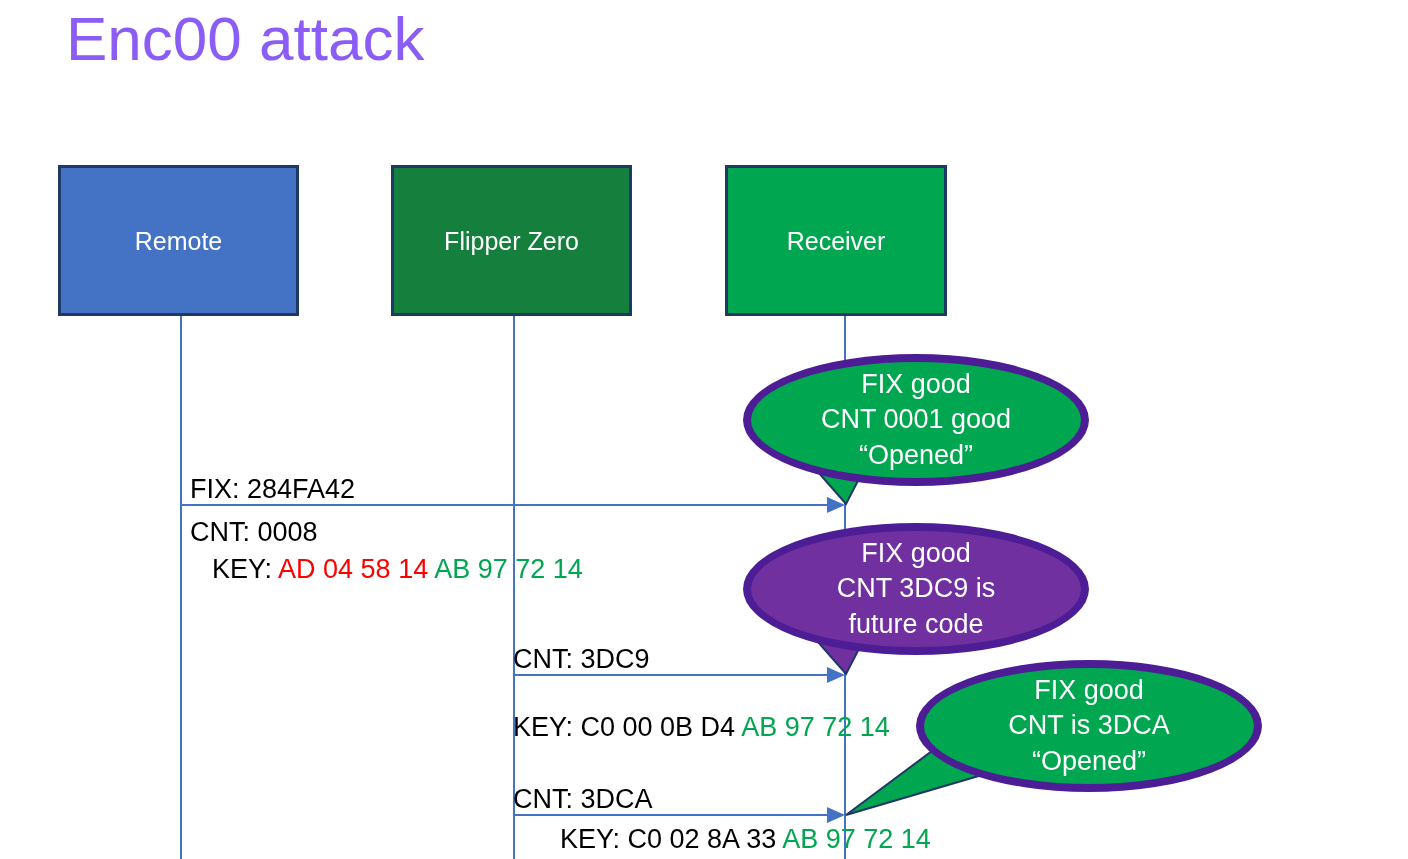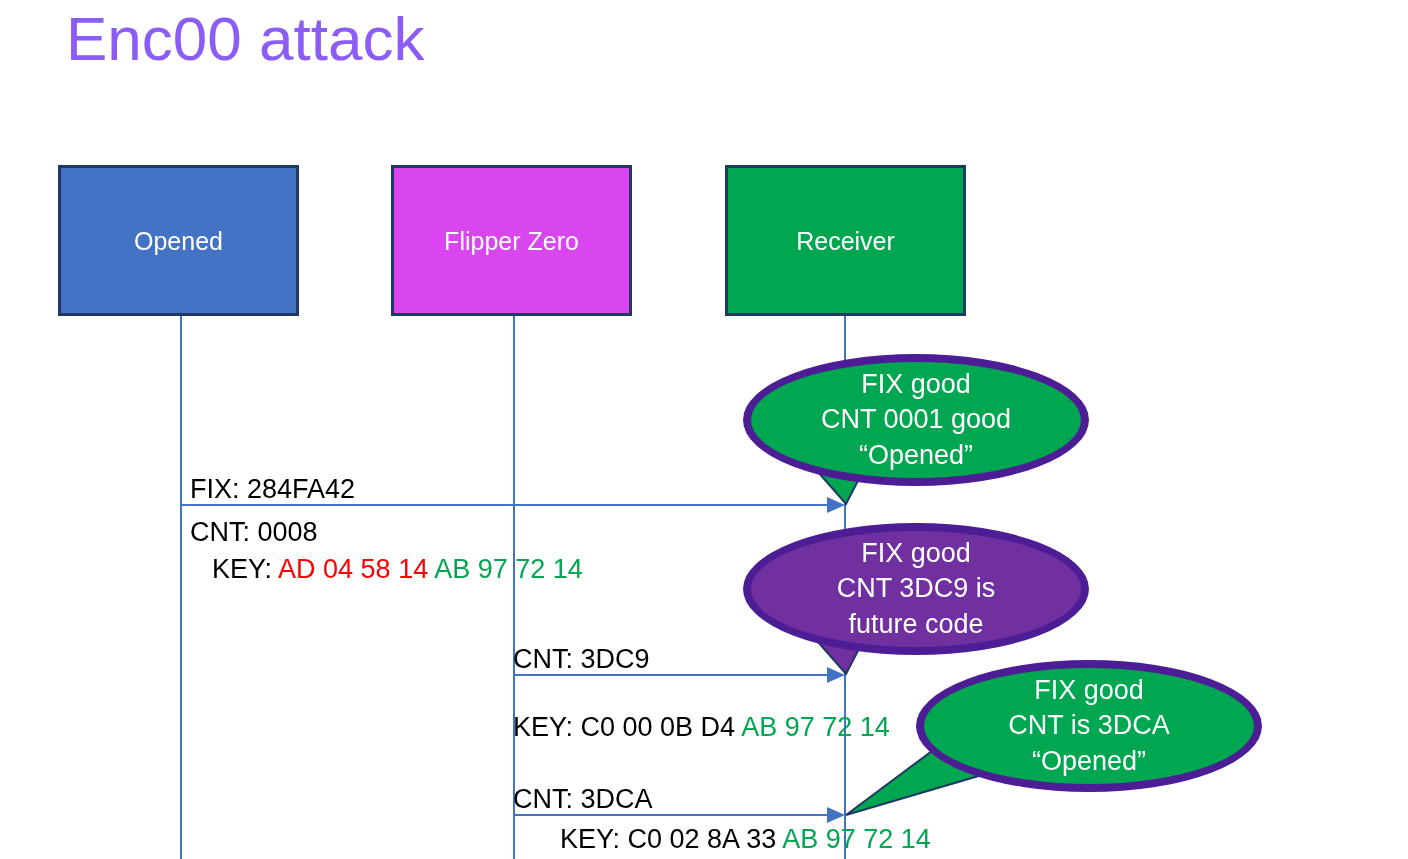--- a/index.html
+++ b/index.html
@@ -113,28 +113,28 @@
       <line x1="514" y1="815" x2="836" y2="815" stroke="#4472C4" stroke-width="2"></line>
       <polygon points="845,815 827,807 827,823" fill="#4472C4"></polygon>
     </g>
 
     <polygon points="790,440 846,504 878,442 840,452" fill="#00A650" stroke="#1F3864" stroke-width="2"></polygon>
     <polygon points="790,610 846,674 878,612 840,622" fill="#7030A0" stroke="#1F3864" stroke-width="2"></polygon>
     <polygon points="940,745 846,815 992,772 960,748" fill="#00A650" stroke="#1F3864" stroke-width="2"></polygon>
   </svg>
 
   <div class="actor-box" style="left:58px; top:165px; width:241px; height:151px; background:#4472C4;">
-    <span class="actor-label">Opened</span>
+    <span class="actor-label">Remote</span>
   </div>
 
-  <div class="actor-box" style="left:391px; top:165px; width:241px; height:151px; background:#d946ef;">
+  <div class="actor-box" style="left:391px; top:165px; width:241px; height:151px; background:#15803d;">
     <span class="actor-label">Flipper Zero</span>
   </div>
 
-  <div class="actor-box" style="left:725px; top:165px; width:241px; height:151px; background:#00A650;">
+  <div class="actor-box" style="left:725px; top:165px; width:222px; height:151px; background:#00A650;">
     <span class="actor-label">Receiver</span>
   </div>
 
   <div class="msg-text" style="left:190px; top:471px;">
     <span>FIX: 284FA42</span>
   </div>
 
   <div class="msg-text" style="left:190px; top:514px;">
     <span>CNT: 0008</span>
   </div>

